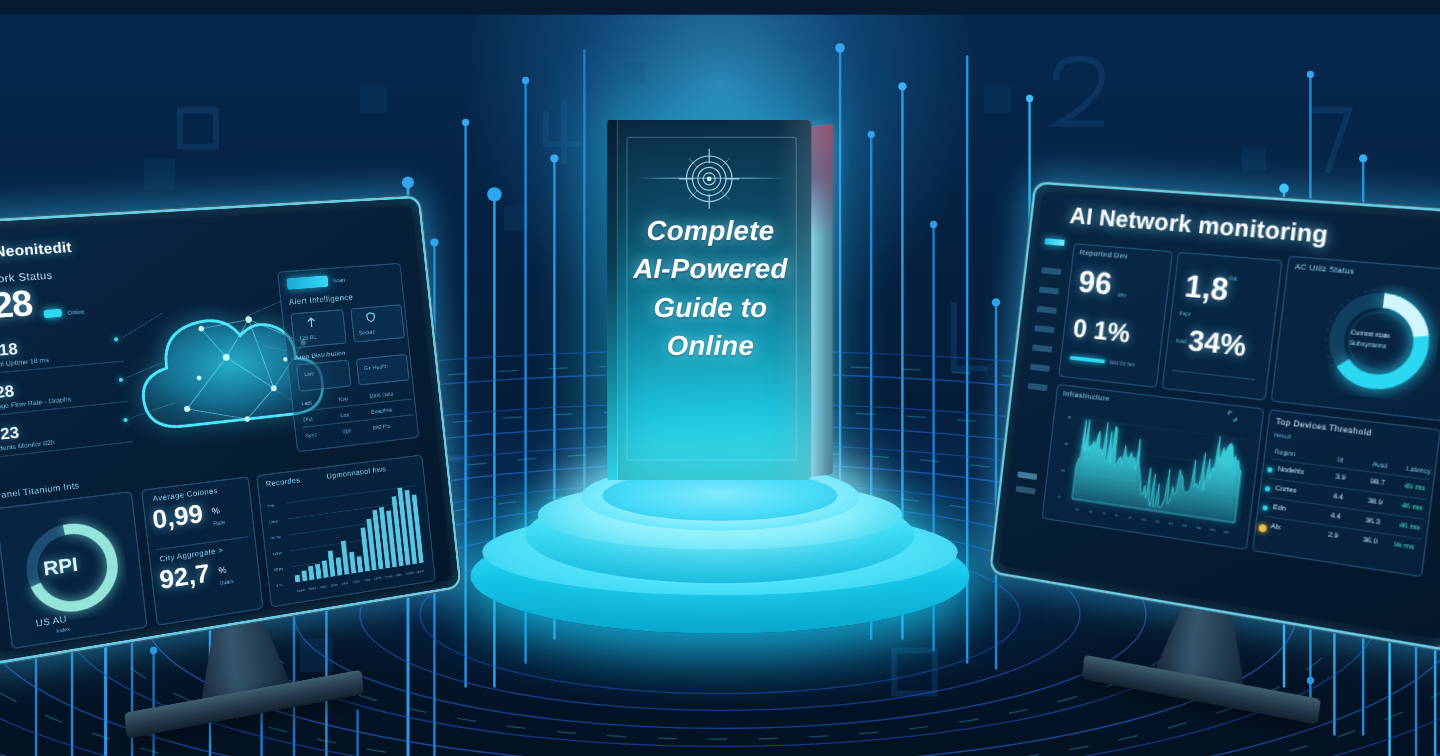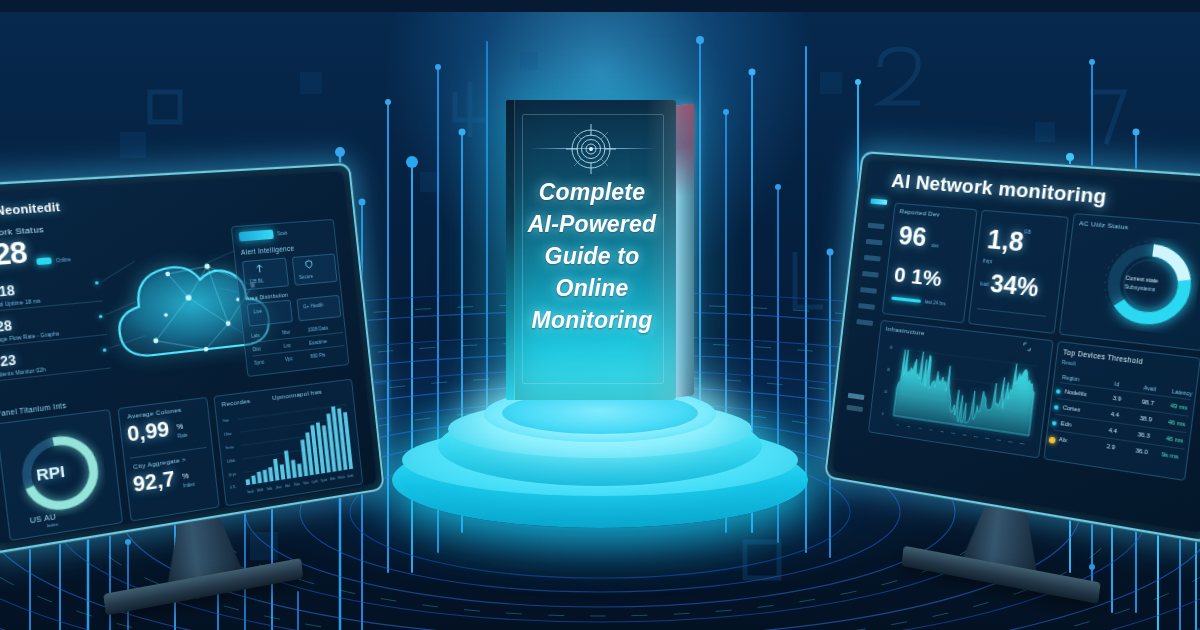--- a/index.html
+++ b/index.html
@@ -321,21 +321,20 @@
           <path d="M14 14l7 7M48 14l-7 7M14 48l7-7M48 48l-7-7" stroke-width=".7" opacity=".6"></path>
         </g>
         <circle cx="31" cy="31" r="2" fill="#d8f4ff"></circle>
       </svg>
       <div id="emblemrule"></div>
       <div id="booktitle">
         <div>Complete</div>
         <div>AI-Powered</div>
         <div>Guide to</div>
         <div>Online</div>
-        <div>Monitoring</div>
       </div>
     </div>
   </div>
 
   <div id="mon-left" class="monitor">
     <div class="bezel">
       <div class="screen">
 
         <div id="logo-text">Neonitedit</div>
 

